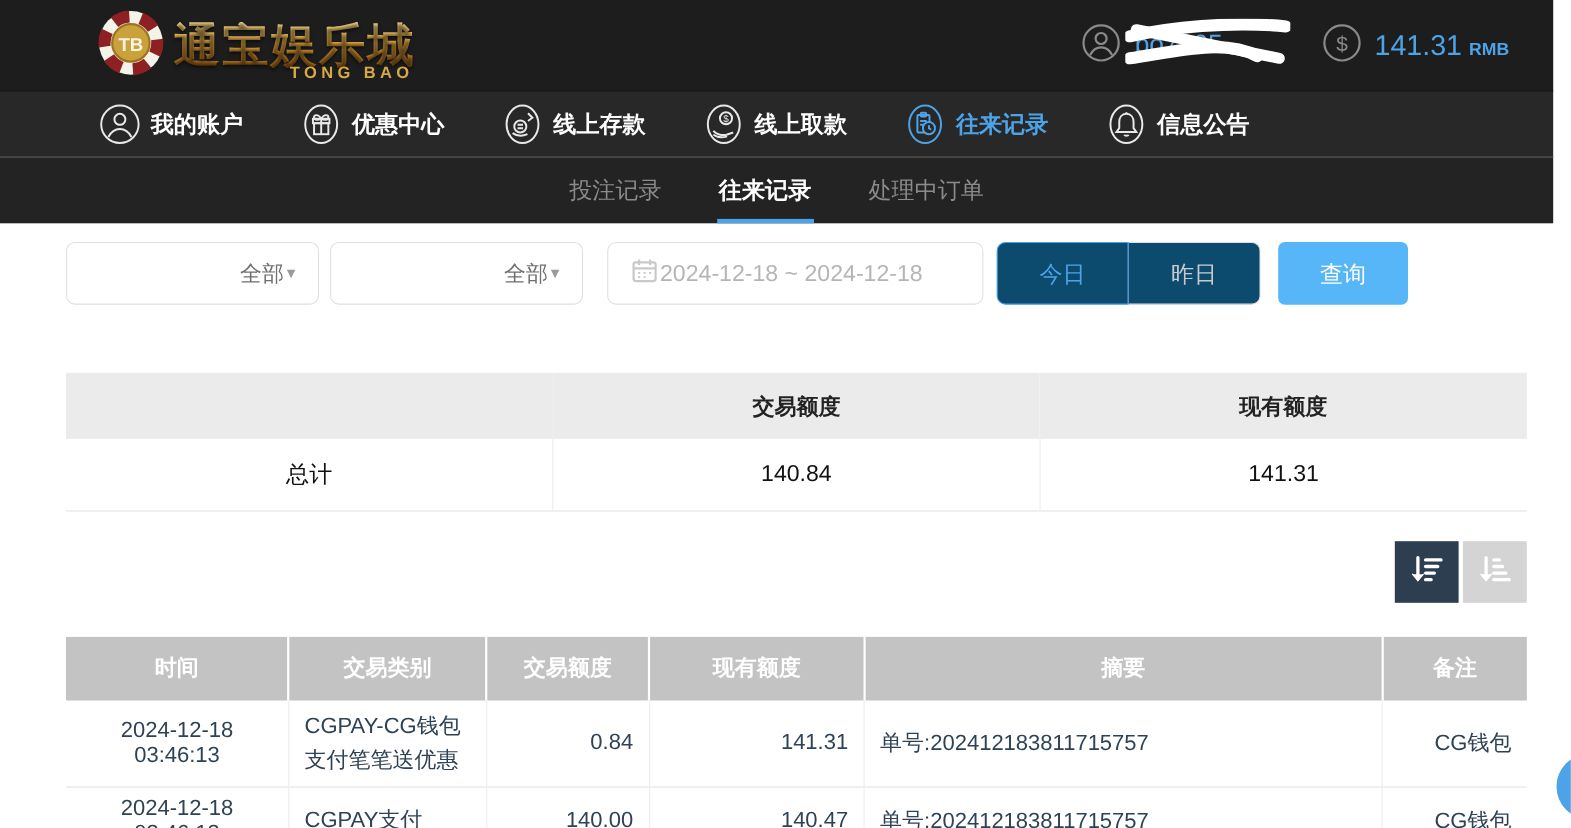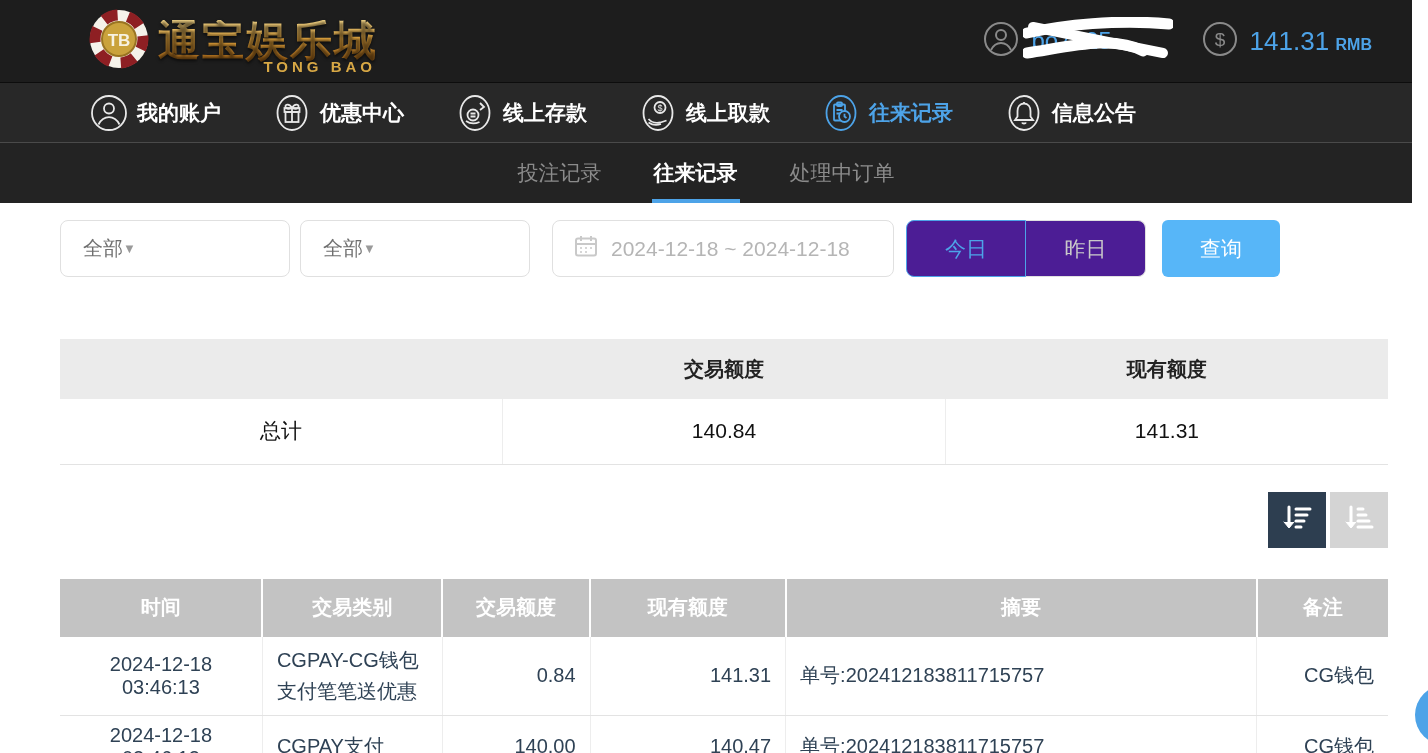--- a/index.html
+++ b/index.html
@@ -42,29 +42,29 @@
     color:#8b8b8b; cursor:pointer; padding:0 2px; }
   .tab.active { color:#fff; font-weight:700; }
   .tab.active::after { content:""; position:absolute; left:0; right:0; bottom:0;
     height:4px; background:#4da3e8; }
 
   
   .content { padding:17px 24px 0 60px; }
 
   .filter-row { display:flex; align-items:center; }
   .select { width:230px; height:57px; border:1px solid #e0e0e0; border-radius:8px;
-    display:flex; align-items:center; justify-content:flex-start;
+    display:flex; align-items:center; justify-content:flex-end;
     padding:0 18px 0 22px; color:#6f6f6f; font-size:20px; cursor:pointer; background:#fff; }
   .select .caret { font-size:13px; color:#9a9a9a; }
   .select + .select { margin-left:10px; }
   .date-input { width:342px; height:57px; border:1px solid #e0e0e0; border-radius:8px;
-    display:flex; align-items:center; gap:12px; padding:0 16px 0 20px;
+    display:flex; align-items:center; gap:1px; padding:0 16px 0 20px;
     color:#b5b5b5; font-size:21px; margin-left:22px; cursor:pointer; background:#fff; }
   .btn-group { display:flex; margin-left:12px; height:57px; }
-  .quick-btn { width:120px; border:1px solid #e0e0e0; background:#4c1d95; color:#c9c9c9;
+  .quick-btn { width:120px; border:1px solid #e0e0e0; background:#0c4a6e; color:#c9c9c9;
     font-size:21px; display:flex; align-items:center; justify-content:center; cursor:pointer;
     border-left-width:0; }
   .quick-btn:first-child { border-radius:8px 0 0 8px; border-left-width:1px; }
   .quick-btn:last-child { border-radius:0 8px 8px 0; }
   .quick-btn.active { border:1px solid #4da3e8; color:#4da3e8; border-radius:8px 0 0 8px; }
   .search-btn { width:118px; height:57px; margin-left:16px; background:#57b6f8; color:#fff;
     font-size:21px; font-weight:500; border:none; border-radius:6px; cursor:pointer;
     display:flex; align-items:center; justify-content:center; }
 
   

